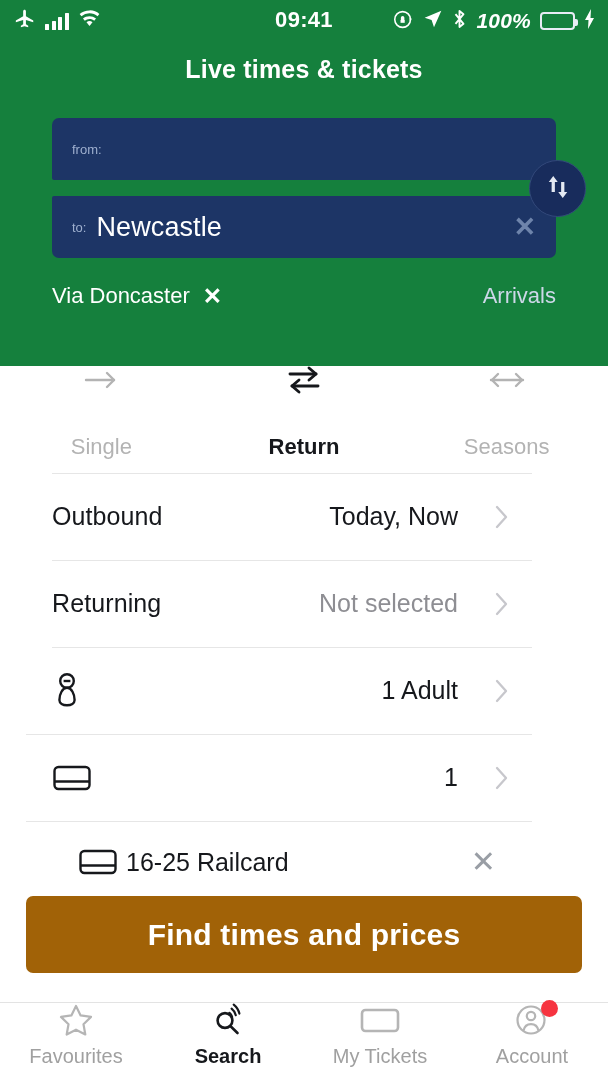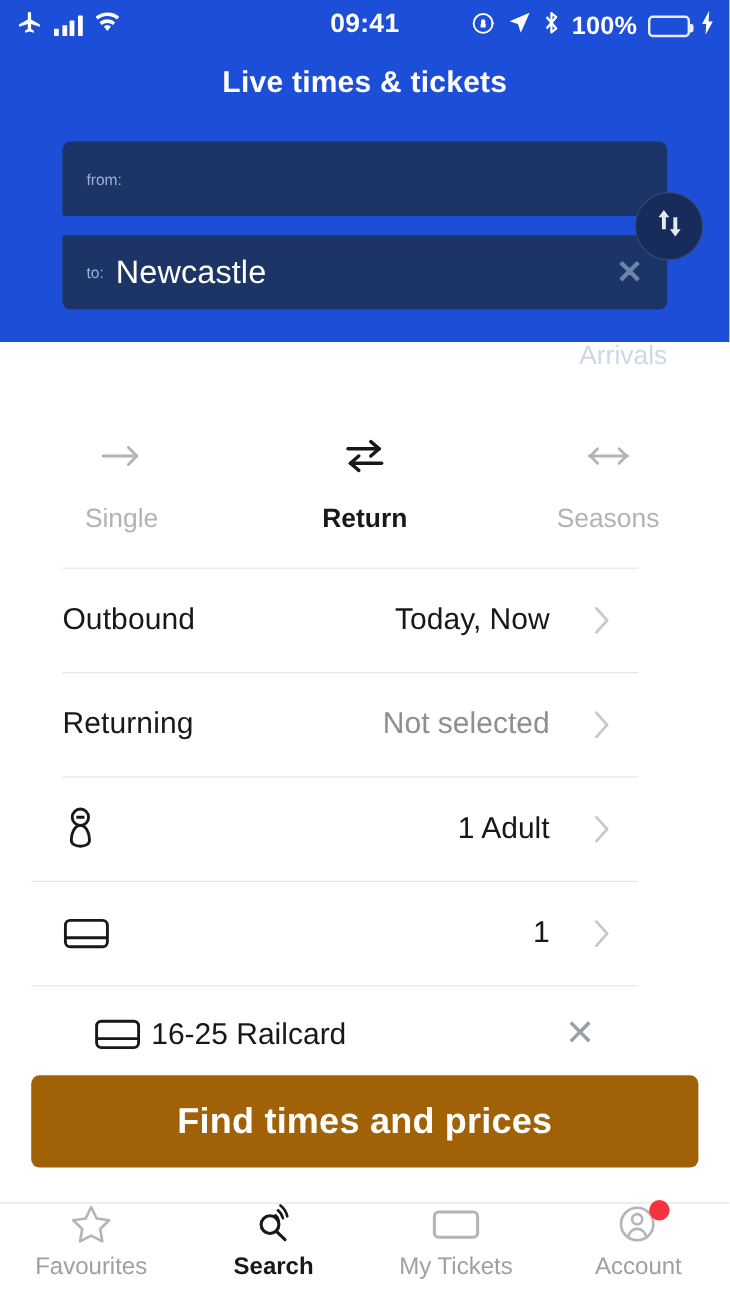--- a/index.html
+++ b/index.html
@@ -7,35 +7,35 @@
     width: 608px; height: 1080px;
     background: #ffffff;
     font-family: "Liberation Sans", sans-serif;
     -webkit-font-smoothing: antialiased;
     overflow: hidden;
   }
   #app { position: relative; width: 608px; height: 1080px; background:#fff; }
 
   
   .header {
-    position: absolute; left:0; top:0; width:608px; height:285px;
-    background:#1d4ed8;
+    position: absolute; left:0; top:0; width:608px; height:366px;
+    background:#15803d;
   }
   .statusbar {
     position:absolute; left:0; top:0; width:608px; height:40px;
     display:flex; align-items:center; color:#fff;
   }
   .sb-left { position:absolute; left:14px; top:8px; display:flex; align-items:center; gap:9px; }
   .sb-center {
     position:absolute; left:0; top:0; width:608px; height:40px;
     display:flex; align-items:center; justify-content:center;
     font-size:22px; font-weight:bold; letter-spacing:.3px;
   }
   .sb-right { position:absolute; right:12px; top:8px; display:flex; align-items:center; gap:9px; }
-  .sb-right .pct { font-size:21px; font-weight:bold; letter-spacing:.2px; }
+  .sb-right .pct { font-size:21px; font-weight:bold; letter-spacing:.2px;font-style:italic; }
 
   
   .bars { display:flex; align-items:flex-end; gap:2.5px; height:17px; }
   .bars i { display:block; width:4px; background:#fff; border-radius:.5px; }
   .bars i:nth-child(1){ height:6px; }
   .bars i:nth-child(2){ height:9px; }
   .bars i:nth-child(3){ height:13px; }
   .bars i:nth-child(4){ height:17px; }
 
   
@@ -79,21 +79,21 @@
   .via .x { font-size:23px; font-weight:bold; line-height:1; }
   .arrivals { color:#cdd7e8; font-size:22px; }
 
   
   .tabs {
     position:absolute; left:0; top:323px; width:608px; height:150px;
     display:flex; align-items:flex-start;
   }
   .tab {
     flex:1; display:flex; flex-direction:column; align-items:center;
-    padding-top:42px; gap:24px;
+    padding-top:42px; gap:39px;
   }
   .tab .ticon { height:30px; display:flex; align-items:center; justify-content:center; }
   .tab .tlabel { font-size:22px; color:#b3b3b3; }
   .tab.active .tlabel { color:#16181c; font-weight:bold; }
 
   
   .rows { position:absolute; left:0; top:473px; width:532px; }
   .row {
     position:relative; height:87px; display:flex; align-items:center;
     padding-left:52px; padding-right:22px;

